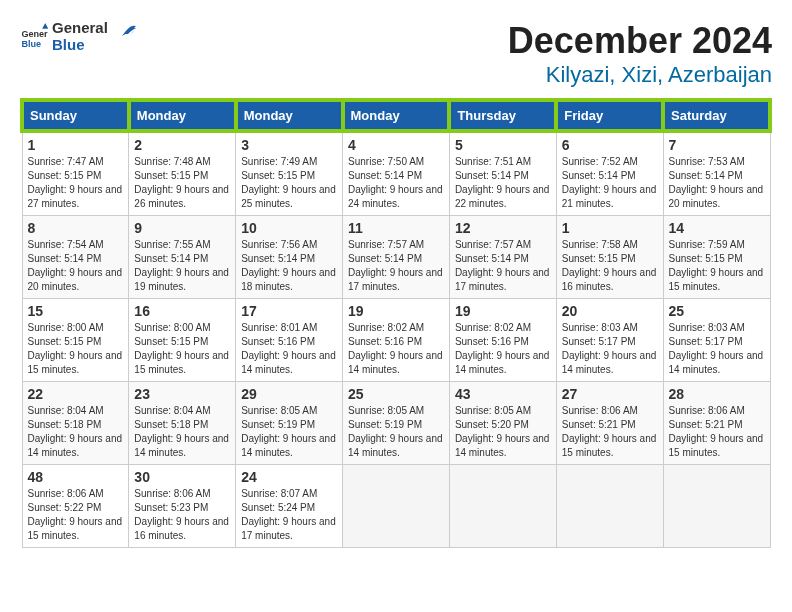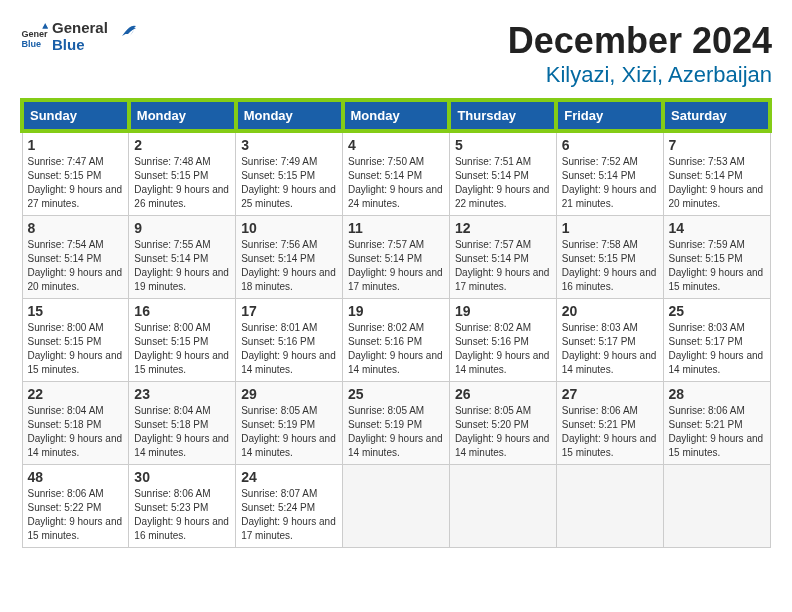--- a/index.html
+++ b/index.html
@@ -318,21 +318,21 @@
       </td>
         <td>
         <span class="day-number">25</span>
         <div class="day-info">
           Sunrise: 8:05 AM<br>
           Sunset: 5:19 PM<br>
           Daylight: 9 hours and 14 minutes.
         </div>
       </td>
         <td>
-        <span class="day-number">26</span>
+        <span class="day-number">43</span>
         <div class="day-info">
           Sunrise: 8:05 AM<br>
           Sunset: 5:20 PM<br>
           Daylight: 9 hours and 14 minutes.
         </div>
       </td>
         <td>
         <span class="day-number">27</span>
         <div class="day-info">
           Sunrise: 8:06 AM<br>

